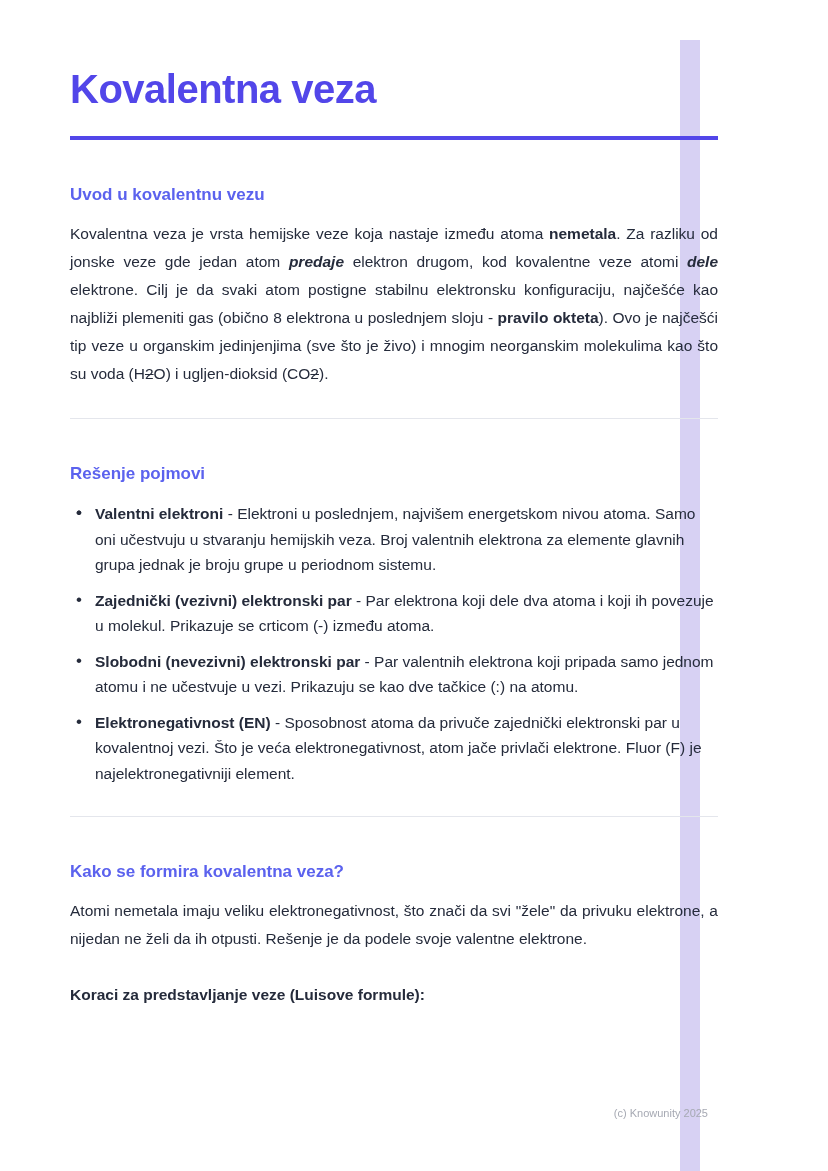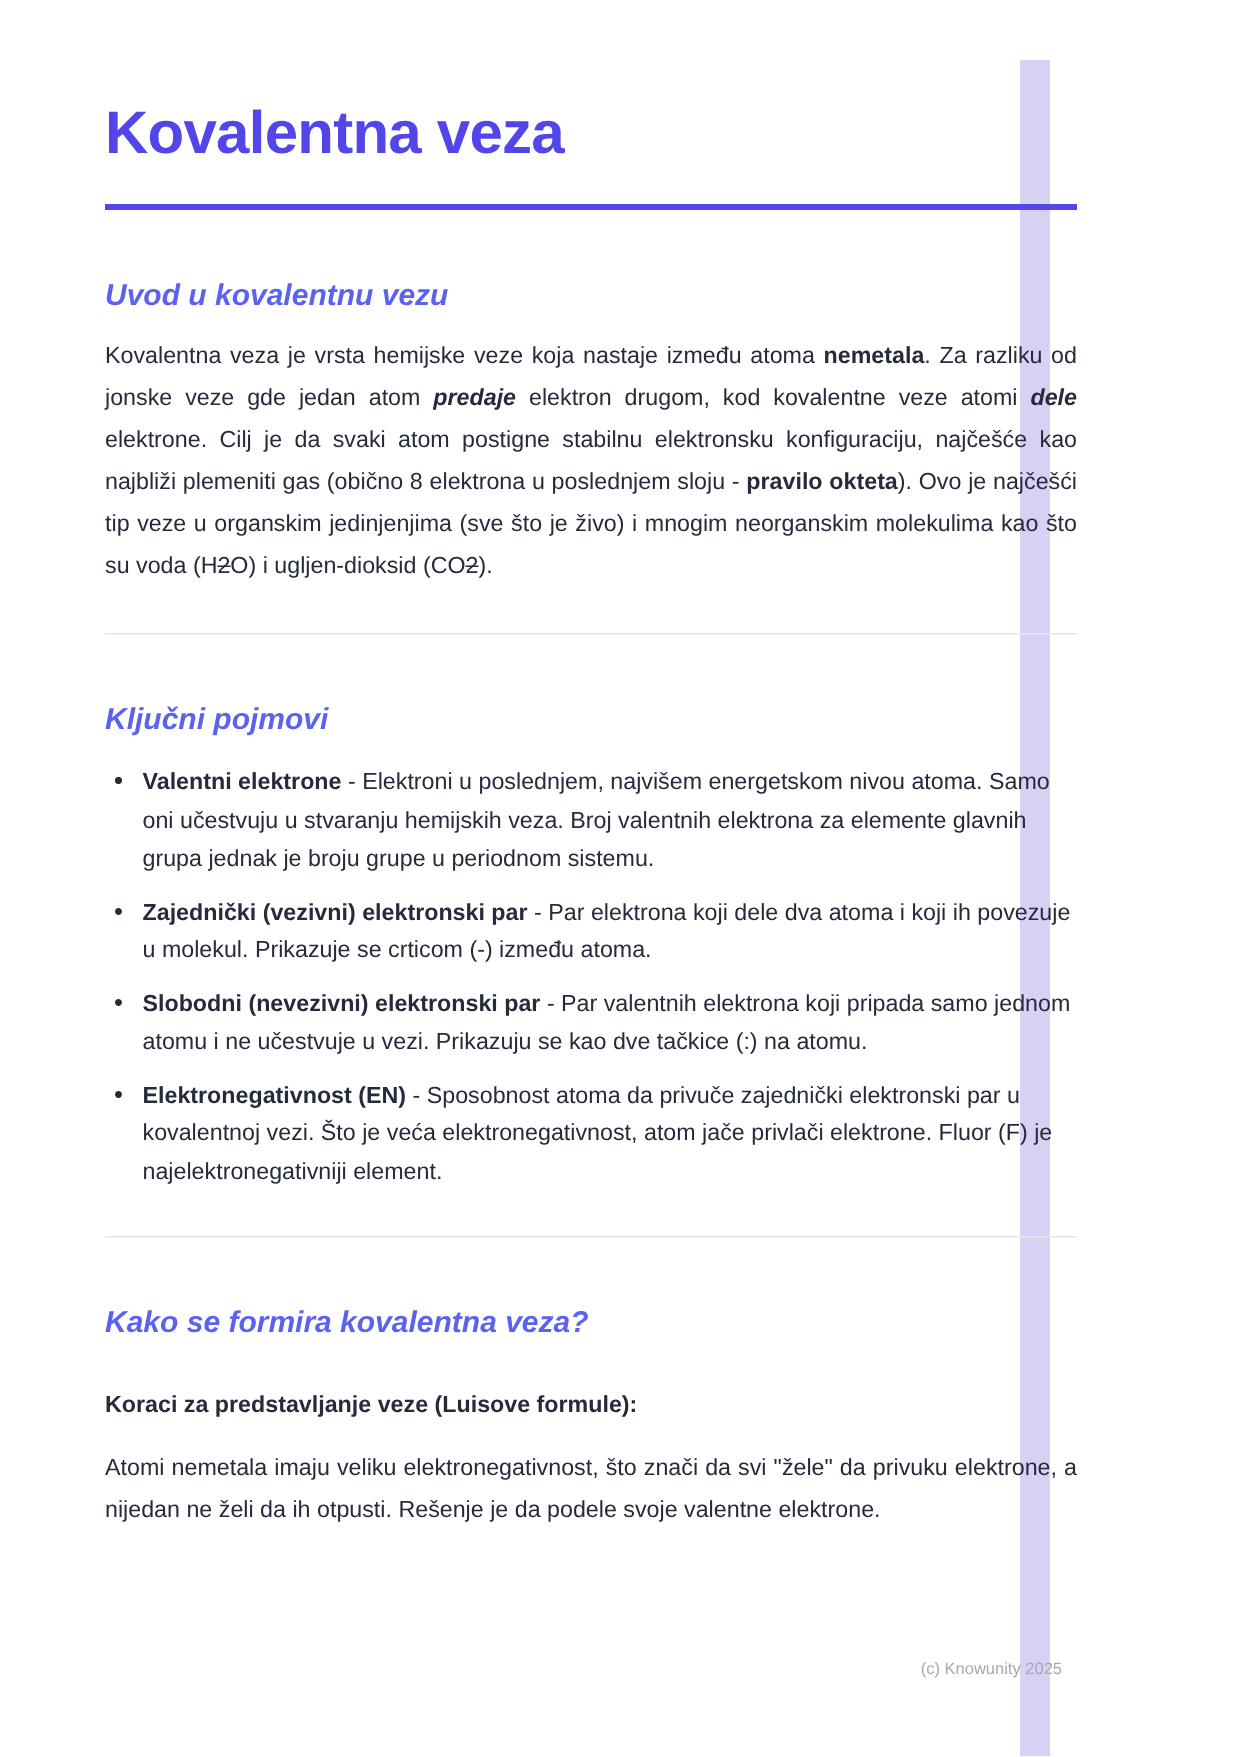--- a/index.html
+++ b/index.html
@@ -33,23 +33,22 @@
     letter-spacing:-0.5px;
     color:var(--c-title);
   }
   .title-rule{
     margin-top:24px;
     height:4px;width:100%;
     background:var(--c-title);
   }
   h2.section-heading{
     margin:44px 0 0 0;
-    font-size:20px;line-height:1.3;font-weight:700;
+    font-size:17px;line-height:1.3;font-weight:700;
     color:var(--c-heading);
-    font-style:italic;
   }
   p.para{
     margin:14px 0 0 0;
     font-size:15.5px;line-height:28px;
     color:var(--c-body);
   }
   p.justify{text-align:justify;}
   hr.divider{
     border:none;border-top:1px solid var(--c-divider);
     margin:30px 0 0 0;
@@ -96,49 +95,49 @@
     <div class="title-rule"></div>
 
     <section>
       <h2 class="section-heading">Uvod u kovalentnu vezu</h2>
       <p class="para justify"><span>Kovalentna veza je vrsta hemijske veze koja nastaje između atoma </span><span class="b">nemetala</span><span>. Za razliku od jonske veze gde jedan atom </span><span class="i">predaje</span><span> elektron drugom, kod kovalentne veze atomi </span><span class="i">dele</span><span> elektrone. Cilj je da svaki atom postigne stabilnu elektronsku konfiguraciju, najčešće kao najbliži plemeniti gas (obično 8 elektrona u poslednjem sloju - </span><span class="b">pravilo okteta</span><span>). Ovo je najčešći tip veze u organskim jedinjenjima (sve što je živo) i mnogim neorganskim molekulima kao što su voda (H</span><span class="strike">2</span><span>O) i ugljen-dioksid (CO</span><span class="strike">2</span><span>).</span></p>
     </section>
 
     <hr class="divider">
 
     <section>
-      <h2 class="section-heading">Ključni pojmovi</h2>
+      <h2 class="section-heading">Rešenje pojmovi</h2>
       <ul class="term-list">
         <li>
           <span class="dot">•</span>
         </li>
         <li>
           <span class="dot">•</span>
-          <span class="li-text"><span class="b">Valentni elektrone</span><span> - Elektroni u poslednjem, najvišem energetskom nivou atoma. Samo oni učestvuju u stvaranju hemijskih veza. Broj valentnih elektrona za elemente glavnih grupa jednak je broju grupe u periodnom sistemu.</span></span>
+          <span class="li-text"><span class="b">Valentni elektroni</span><span> - Elektroni u poslednjem, najvišem energetskom nivou atoma. Samo oni učestvuju u stvaranju hemijskih veza. Broj valentnih elektrona za elemente glavnih grupa jednak je broju grupe u periodnom sistemu.</span></span>
         </li>
         <li>
           <span class="dot">•</span>
           <span class="li-text"><span class="b">Zajednički (vezivni) elektronski par</span><span> - Par elektrona koji dele dva atoma i koji ih povezuje u molekul. Prikazuje se crticom (-) između atoma.</span></span>
         </li>
         <li>
           <span class="dot">•</span>
           <span class="li-text"><span class="b">Slobodni (nevezivni) elektronski par</span><span> - Par valentnih elektrona koji pripada samo jednom atomu i ne učestvuje u vezi. Prikazuju se kao dve tačkice (:) na atomu.</span></span>
         </li>
         <li>
           <span class="dot">•</span>
           <span class="li-text"><span class="b">Elektronegativnost (EN)</span><span> - Sposobnost atoma da privuče zajednički elektronski par u kovalentnoj vezi. Što je veća elektronegativnost, atom jače privlači elektrone. Fluor (F) je najelektronegativniji element.</span></span>
         </li>
       </ul>
     </section>
 
     <hr class="divider">
 
     <section>
       <h2 class="section-heading">Kako se formira kovalentna veza?</h2>
+      <p class="para justify"><span>Atomi nemetala imaju veliku elektronegativnost, što znači da svi "žele" da privuku elektrone, a nijedan ne želi da ih otpusti. Rešenje je da podele svoje valentne elektrone.</span></p>
       <p class="para steps-label"><span class="b">Koraci za predstavljanje veze (Luisove formule):</span></p>
-      <p class="para justify"><span>Atomi nemetala imaju veliku elektronegativnost, što znači da svi "žele" da privuku elektrone, a nijedan ne želi da ih otpusti. Rešenje je da podele svoje valentne elektrone.</span></p>
     </section>
 
   </div>
 
   <div class="watermark">(c) Knowunity 2025</div>
 
 </div>
 
 </body></html>

